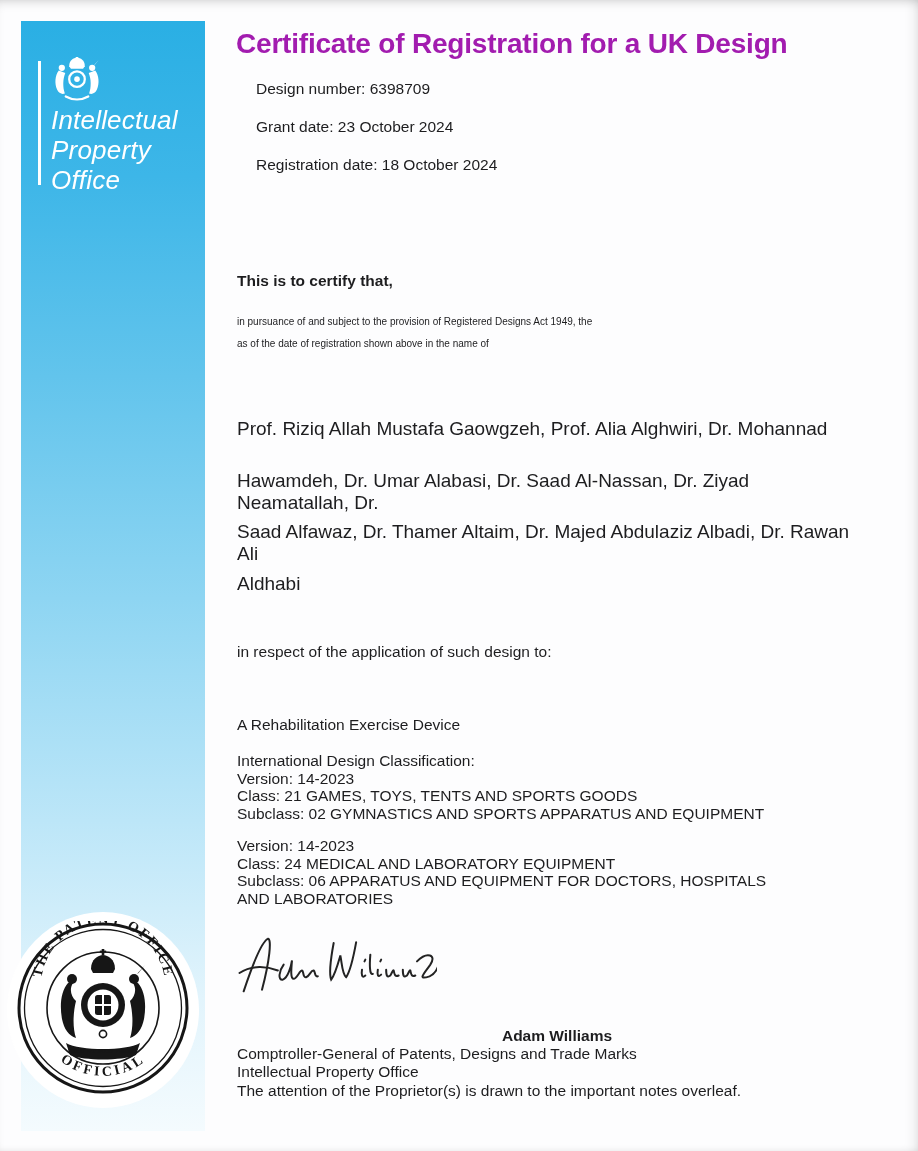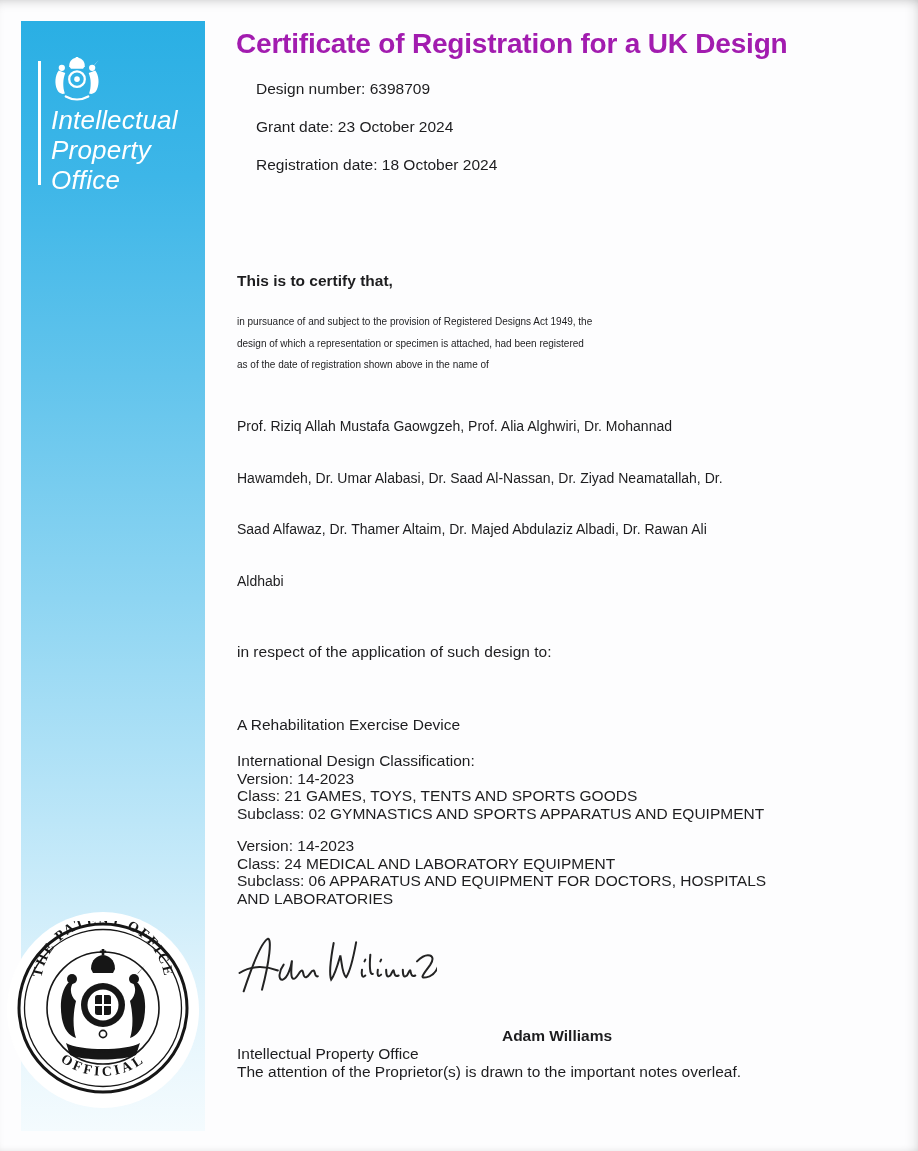--- a/index.html
+++ b/index.html
@@ -24,21 +24,21 @@
   
   .seal-bg{position:absolute;left:7px;top:912px;width:192px;height:196px;background:#ffffff;border-radius:50%;}
   .seal{position:absolute;left:16px;top:921px;width:174px;height:174px;}
   .seal text{font-family:"Liberation Serif","DejaVu Serif",serif;font-weight:bold;fill:#161616;}
   
   .main{position:absolute;left:0;top:0;width:918px;height:1151px;}
   .doc-title{position:absolute;left:236px;top:28px;font-size:28px;font-weight:bold;letter-spacing:-.2px;color:#a21caf;}
   .meta{position:absolute;left:237px;font-size:15.5px;margin-left:19px;}
   .certify-heading{position:absolute;left:237px;top:272px;font-size:15.5px;font-weight:bold;}
   .para{position:absolute;left:237px;top:311px;font-size:10px;line-height:21.5px;width:620px;}
-  .names{position:absolute;left:237px;top:418px;font-size:14px;width:620px;}
+  .names{position:absolute;left:237px;top:418px;font-size:19px;width:620px;}
   .names .line{height:51.7px;}
   .respect{position:absolute;left:237px;top:643px;font-size:15.5px;}
   .design-title{position:absolute;left:237px;top:716px;font-size:15.5px;}
   .class-block-1{position:absolute;left:237px;top:752px;font-size:15.5px;line-height:17.6px;width:640px;}
   .class-block-2{position:absolute;left:237px;top:837px;font-size:15.5px;line-height:17.6px;width:640px;}
   .signature{position:absolute;left:237px;top:926px;width:200px;height:84px;}
   .footer{position:absolute;left:237px;top:1027px;font-size:15.5px;line-height:18.2px;width:640px;}
   .footer .name{font-weight:bold;text-align:center;}
 </style>
 </head>
@@ -129,21 +129,20 @@
     </div>
     <div class="meta" style="top:156px">
       <span>Registration date:</span>
       <span>18 October 2024</span>
     </div>
 
     <div class="certify-heading">This is to certify that,</div>
 
     <div class="para">
       <div>in pursuance of and subject to the provision of Registered Designs Act 1949, the</div>
-      <div>design of which a representation or specimen is attached, had been registered</div>
       <div>as of the date of registration shown above in the name of</div>
     </div>
 
     <div class="names">
       <div class="line">Prof. Riziq Allah Mustafa Gaowgzeh, Prof. Alia Alghwiri, Dr. Mohannad</div>
       <div class="line">Hawamdeh, Dr. Umar Alabasi, Dr. Saad Al-Nassan, Dr. Ziyad Neamatallah, Dr.</div>
       <div class="line">Saad Alfawaz, Dr. Thamer Altaim, Dr. Majed Abdulaziz Albadi, Dr. Rawan Ali</div>
       <div class="line">Aldhabi</div>
     </div>
 
@@ -177,18 +176,19 @@
         <path d="M169,48 C168,54 169,58 173,54"></path>
         <path d="M172,38 L173,36"></path>
         <path d="M179,48 C179,55 180,58 184,55 C186,52 187,48 188,49 C189,53 189,57 194,55"></path>
         <path d="M199,48 C199,55 200,58 204,55 C206,52 207,48 208,49 C209,53 209,57 214,55"></path>
         <path d="M216,38 C228,26 240,30 232,42 C224,53 216,61 231,56 C236,54 239,50 241,45"></path>
       </g>
     </svg>
 
     <div class="footer">
       <div class="name">Adam Williams</div>
+      <div>Comptroller-General of Patents, Designs and Trade Marks</div>
       <div>Intellectual Property Office</div>
       <div>The attention of the Proprietor(s) is drawn to the important notes overleaf.</div>
     </div>
   </div>
 
 </div>
 
 </body></html>

